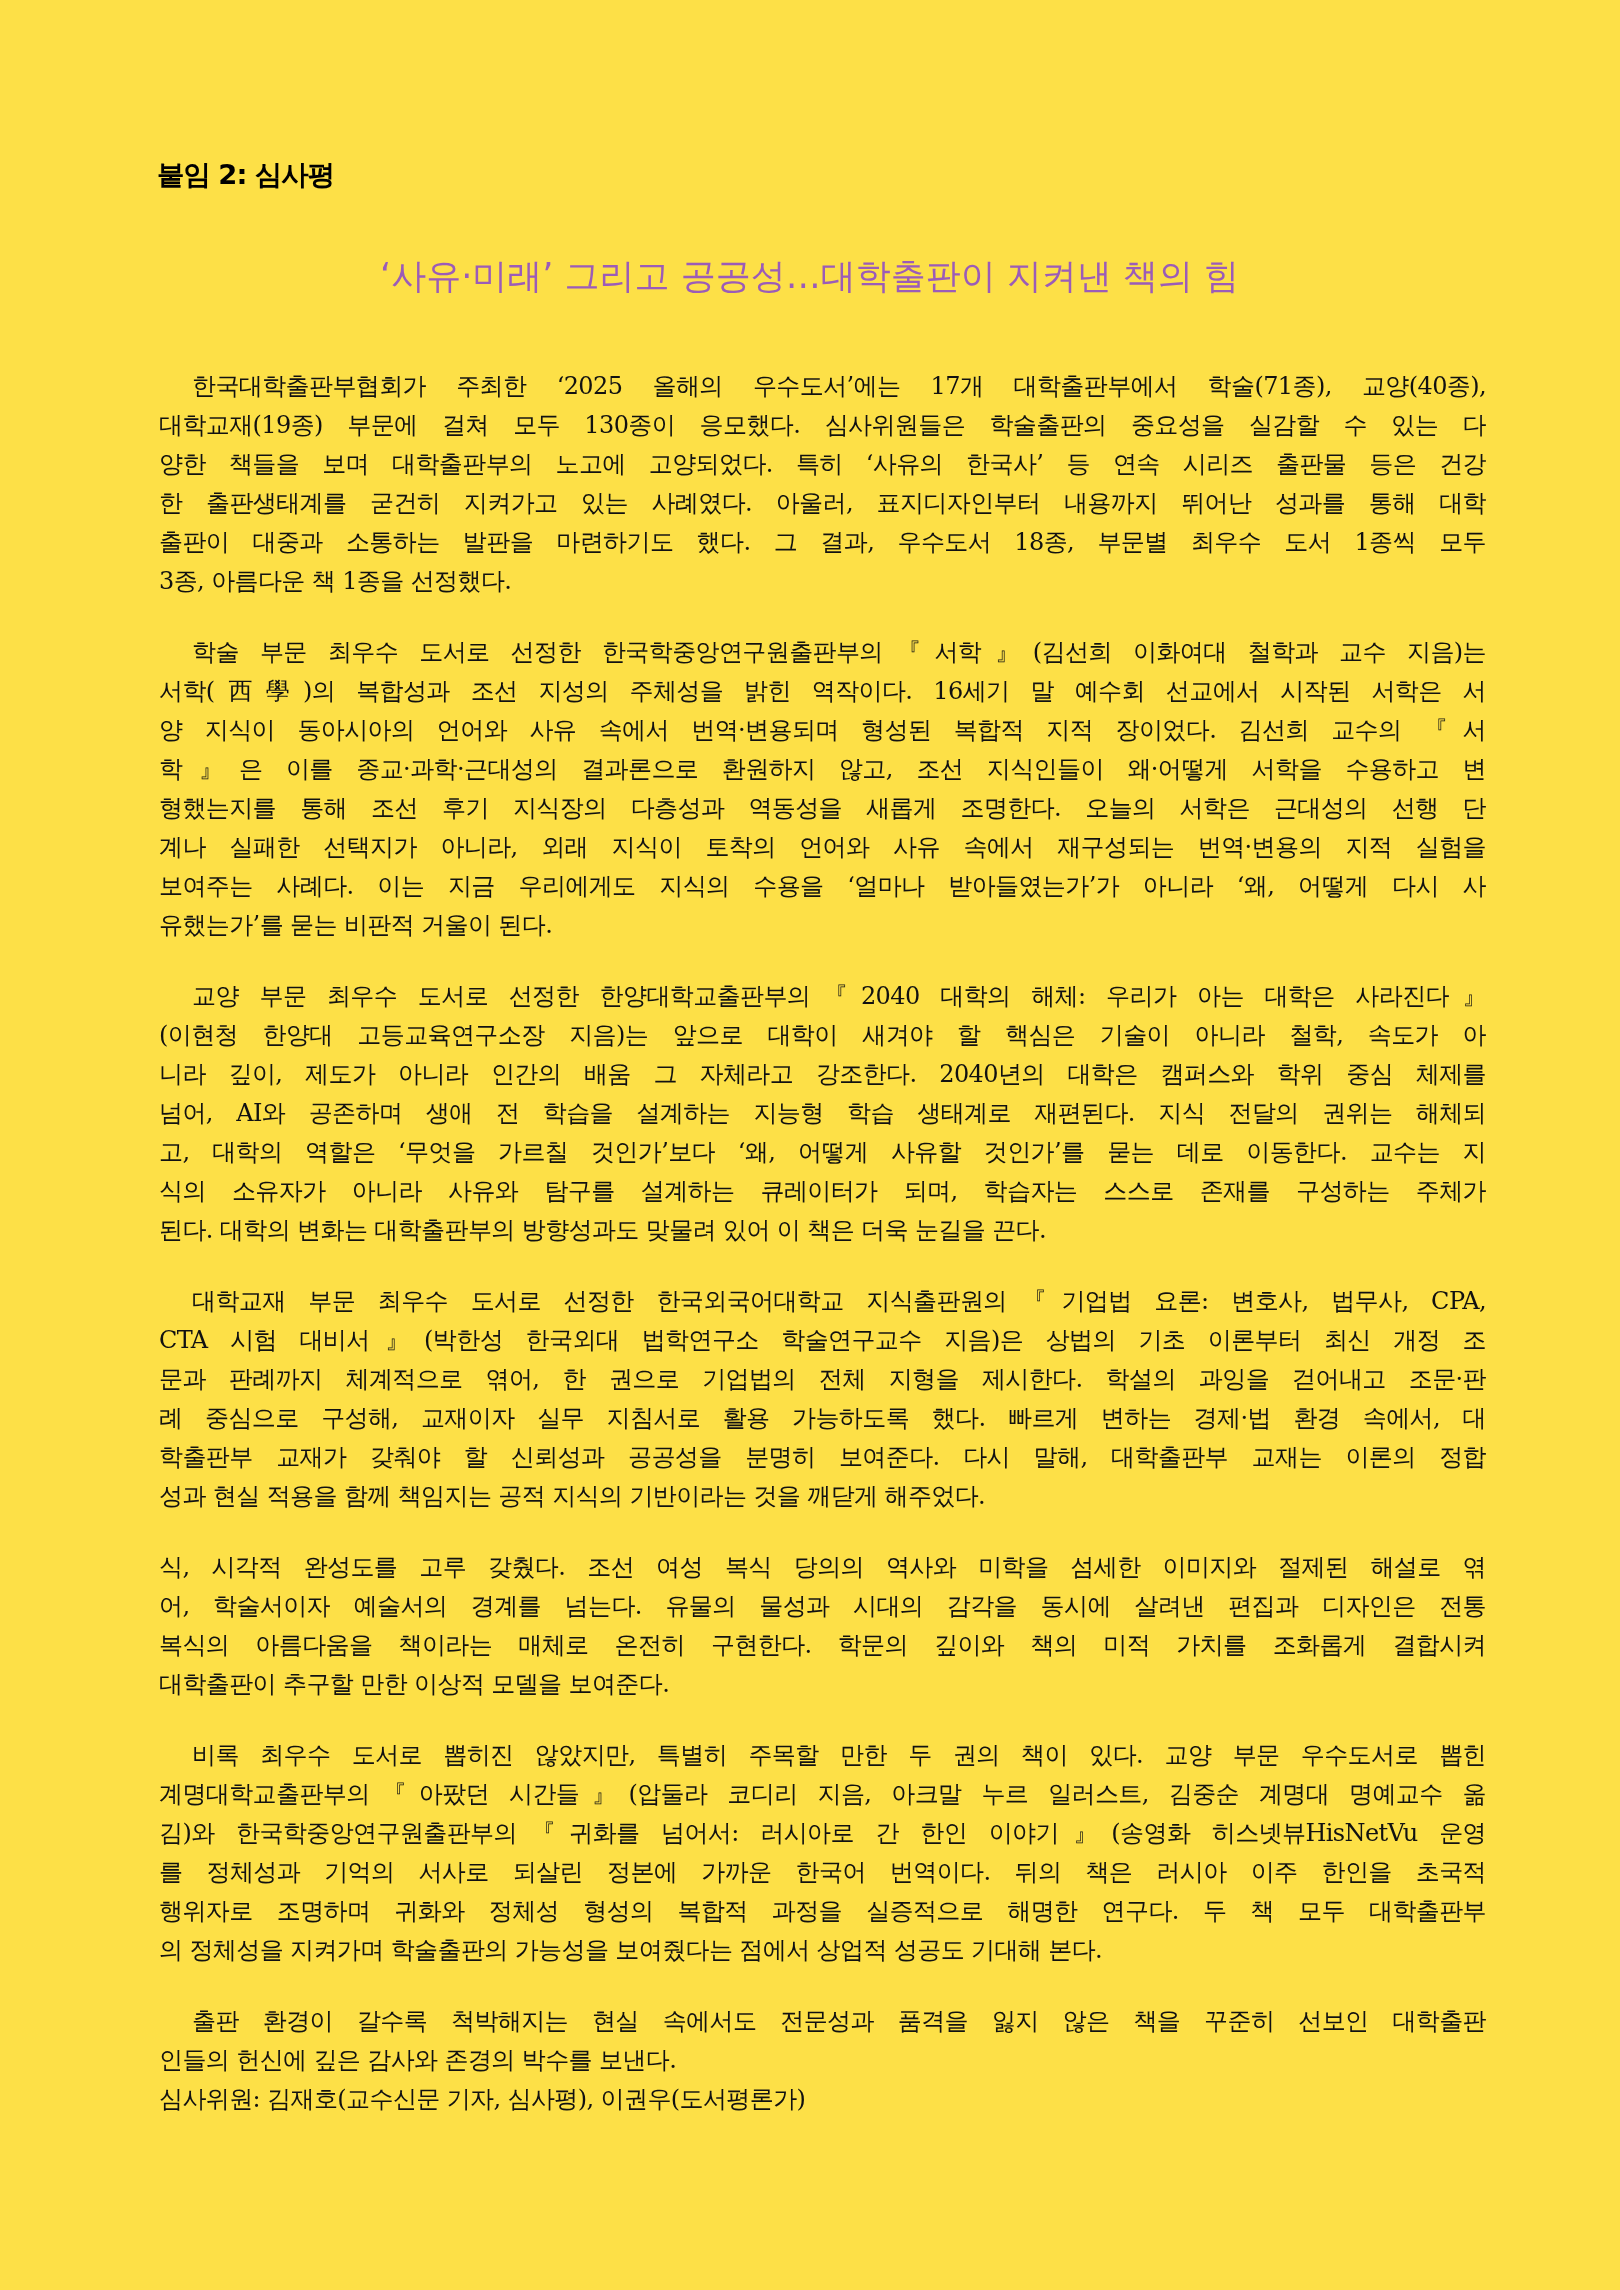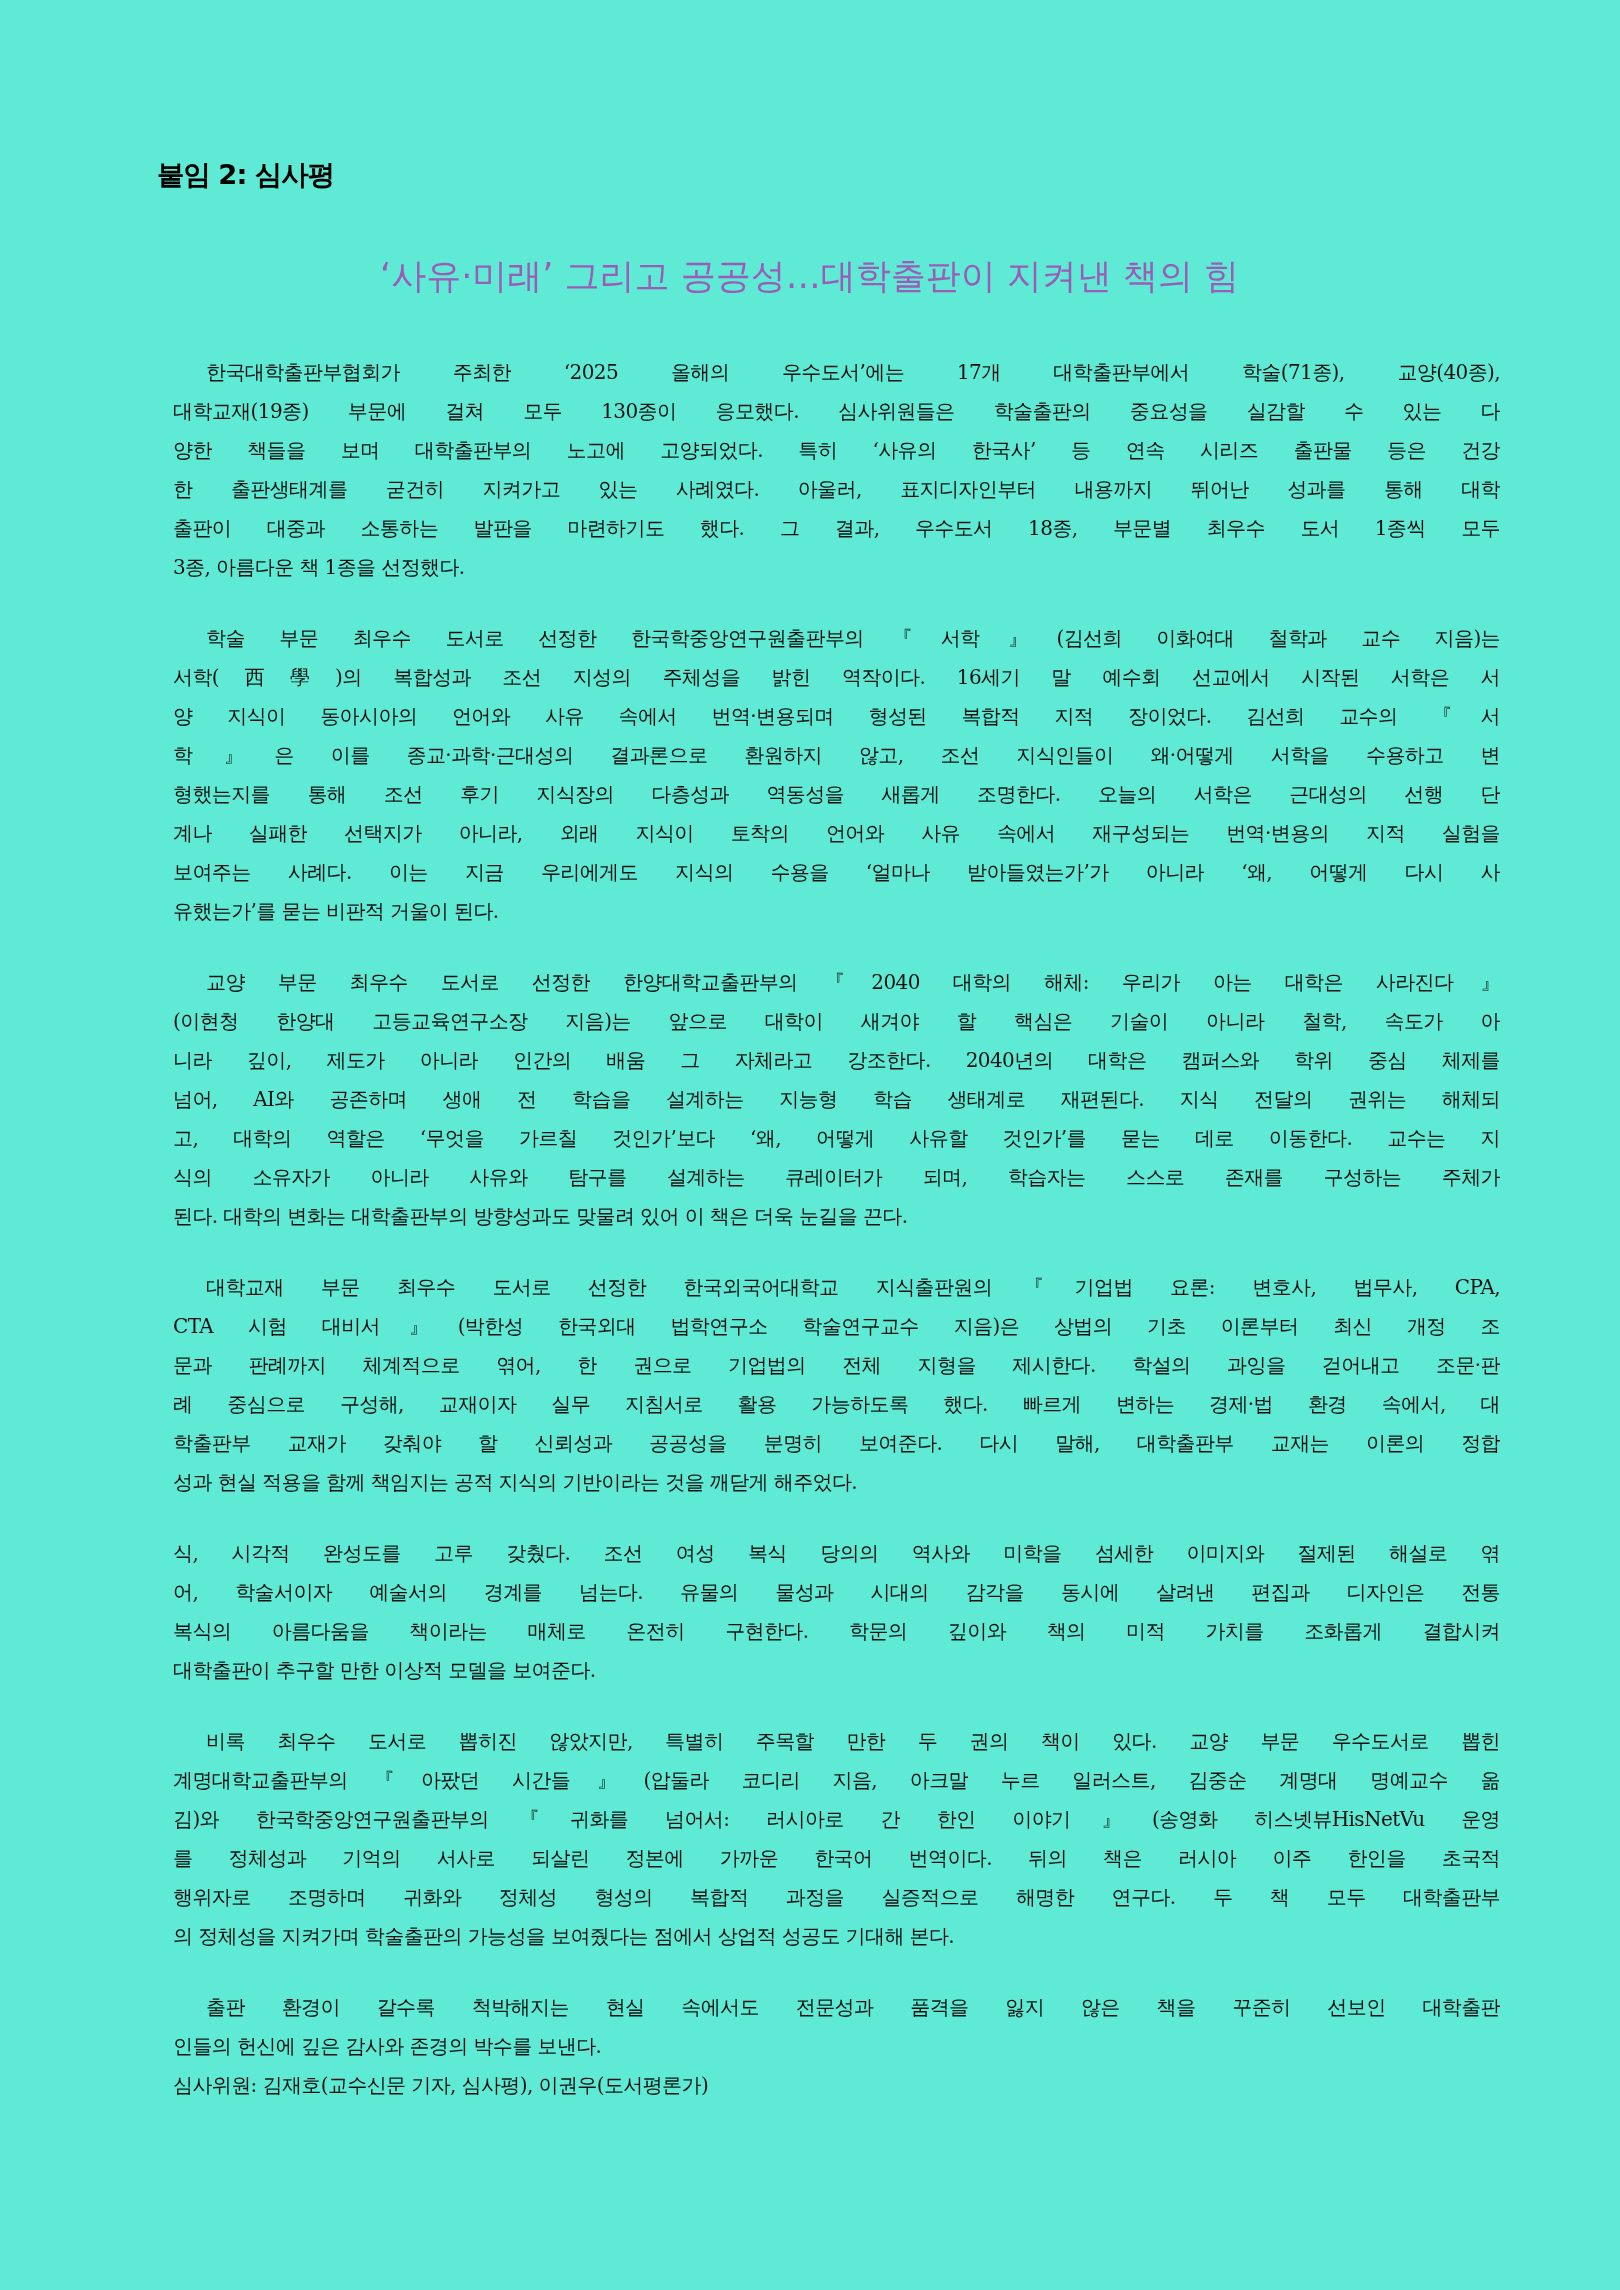--- a/index.html
+++ b/index.html
@@ -1,30 +1,30 @@
 <!DOCTYPE html>
 <html><head>
   <meta charset="utf-8">
   <style>
     html, body { margin: 0; padding: 0; background: #ffffff; }
     body { width: 1620px; height: 2291px; position: relative; overflow: hidden; }
-    .page { position: absolute; left: 0; top: 0; width: 1620px; height: 2291px; background: #5eead4; }
+    .page { position: absolute; left: 0; top: 0; width: 1620px; height: 2291px; background: #fde047; }
     .heading {
       position: absolute; left: 157px; top: 157px;
       font-family: "DejaVu Sans", sans-serif; font-weight: bold;
       font-size: 27.4px; color: #000; letter-spacing: -1px;
     }
     .title {
       position: absolute; left: 380px; top: 253px; width: 1098px;
       font-family: "DejaVu Sans", sans-serif;
       font-size: 35px; color: #9b5cb8; letter-spacing: 0px; white-space: nowrap;
     }
     .body {
-      position: absolute; left: 159px; top: 353px; width: 1327px;
-      font-family: "DejaVu Serif", serif; font-size: 20px; color: #111; margin-left: 14px;
+      position: absolute; left: 159px; top: 367px; width: 1327px;
+      font-family: "DejaVu Serif", serif; font-size: 24px; color: #111;
     }
     .para { margin: 0 0 32px 0; }
     .line {
       display: block; height: 39px; line-height: 39px; white-space: nowrap;
       text-align: justify; text-align-last: justify; letter-spacing: -0.6px;
     }
     .line.last { text-align-last: left; }
     .line.first { padding-left: 33px; }
     .signature {
       display: block; height: 39px; line-height: 39px;

